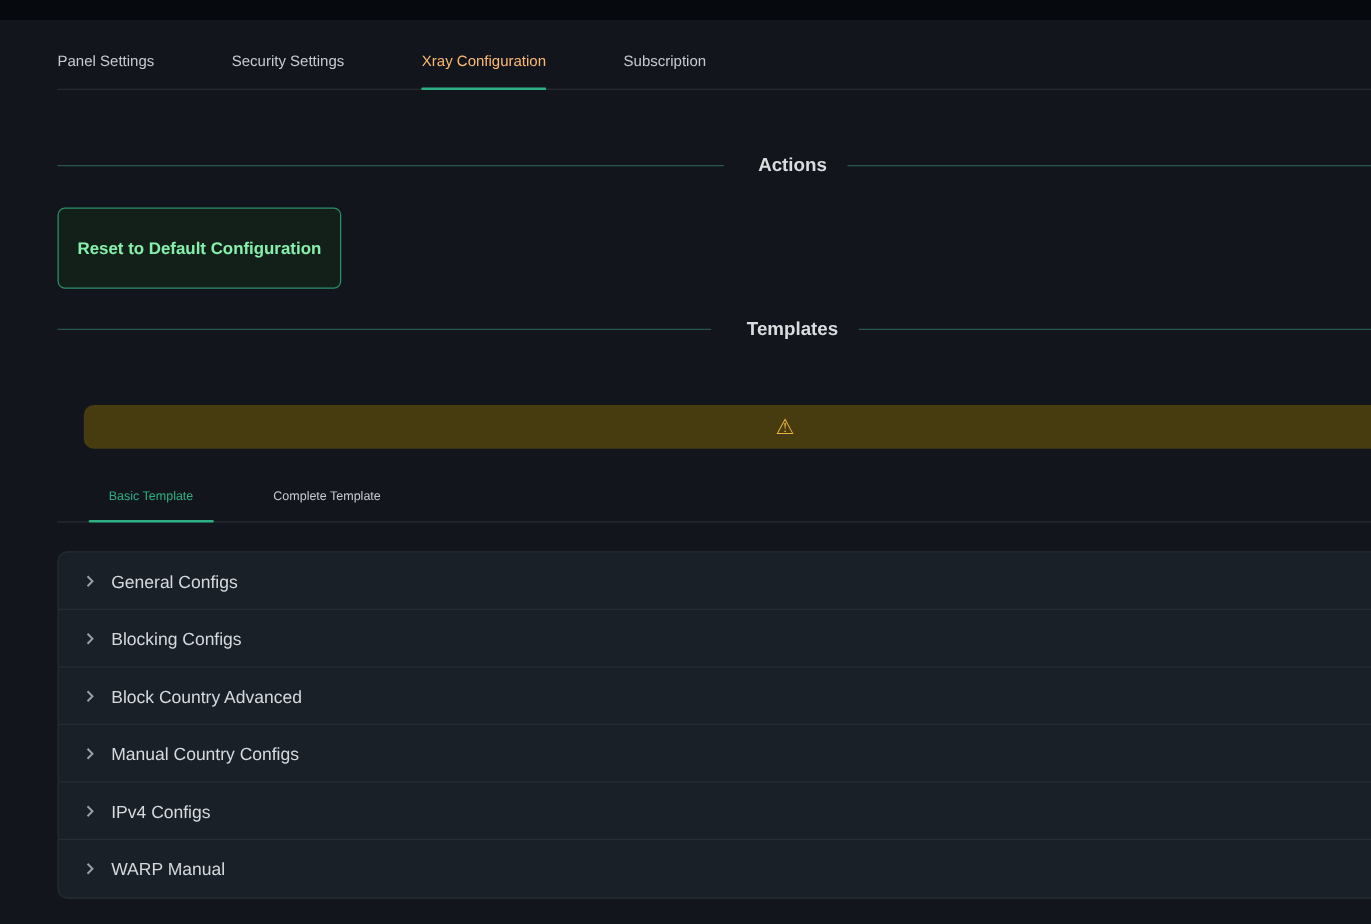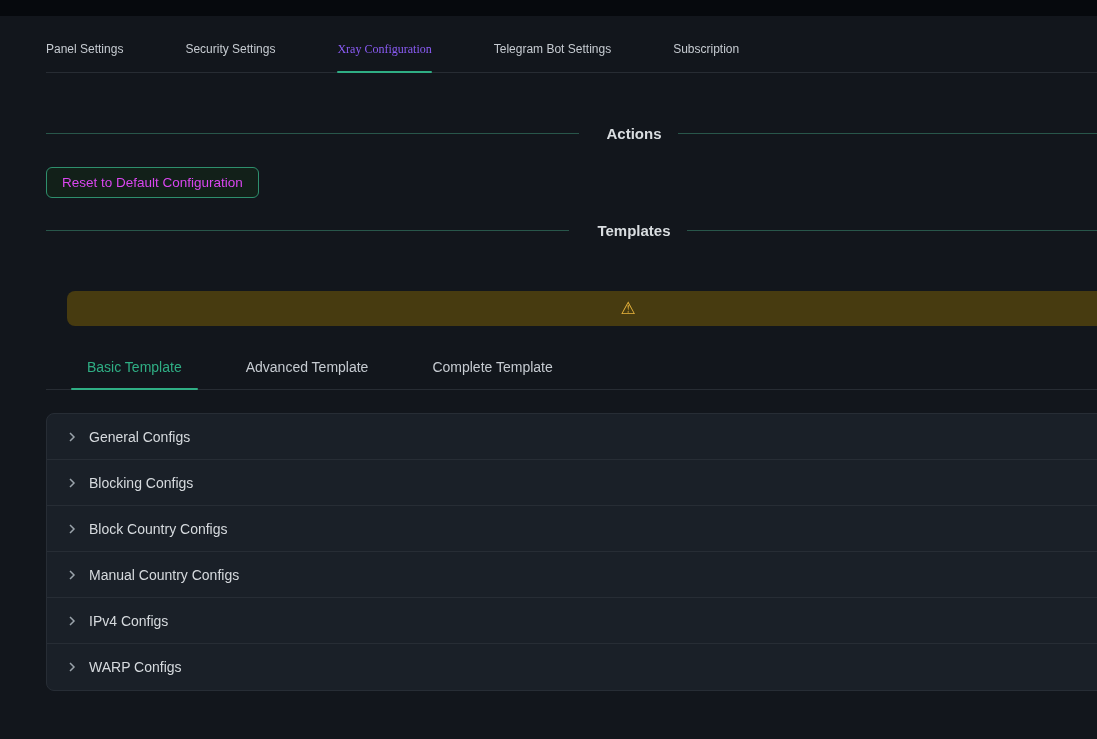--- a/index.html
+++ b/index.html
@@ -12,59 +12,59 @@
   }
   .topbar { height:16px; width:100%; background:#06090d; }
   .content { margin-left:46px; width:1164px; }
 
   
   .main-tabs { display:flex; gap:62px; padding-top:26px; border-bottom:1px solid #272c33; }
   .main-tab {
     padding-bottom:15px; font-size:12px; color:#c6cbd1;
     cursor:pointer; position:relative; white-space:nowrap;
   }
-  .main-tab.active { color:#8b5cf6;font-family:Liberation Serif, serif; }
+  .main-tab.active { color:#fdba74; }
   .main-tab.active::after {
     content:""; position:absolute; left:0; right:0; bottom:-1px;
     height:2px; background:#2fae84; border-radius:2px;
   }
 
   
   .divider { display:flex; align-items:center; }
   .divider::before, .divider::after { content:""; flex:1; border-top:1px solid #28564a; }
   .divider-label { padding:0 16px; font-weight:bold; font-size:15px; color:#d9dde0; white-space:nowrap;margin-left:12px; }
   .divider-actions { margin-top:52px; }
   .divider-templates { margin-top:24px; }
 
   
   .reset-btn {
     margin-top:25px; display:inline-flex; align-items:center;
     background:#122019; border:1px solid #2e8f6d; border-radius:6px;
-    color:#d946ef; font-size:13.5px; font-weight:normal;
-    padding:7px 15px; cursor:pointer;
+    color:#86efac; font-size:13.5px; font-weight:bold;
+    padding:24px 15px; cursor:pointer;
     font-family:"Liberation Sans", sans-serif;
   }
 
   
   .alert {
     margin:52px 21px 0 21px;
     background:#473b10; border-radius:8px;
     padding:9px 16px; text-align:center;
     font-size:14.5px; color:#d9a73a;
     display:flex; align-items:center; justify-content:center; gap:9px;
   }
   .alert .warn-icon { color:#e7b33c; font-size:17px; line-height:1; }
 
   
   .template-tabs {
     display:flex; gap:32px; margin-top:33px; padding-left:25px;
     border-bottom:1px solid #272c33;
   }
   .template-tab {
-    padding:0 16px 14px 16px; font-size:14px; color:#c6cbd1;
+    padding:0 16px 14px 16px; font-size:10px; color:#c6cbd1;
     cursor:pointer; position:relative; white-space:nowrap;
   }
   .template-tab.active { color:#2fae84; }
   .template-tab.active::after {
     content:""; position:absolute; left:0; right:0; bottom:-1px;
     height:2px; background:#2fae84; border-radius:2px;
   }
 
   
   .collapse {
@@ -89,21 +89,20 @@
 
 <div class="topbar"></div>
 
 <div class="content">
 
   
   <div class="main-tabs">
     <div class="main-tab">Panel Settings</div>
     <div class="main-tab">Security Settings</div>
     <div class="main-tab active">Xray Configuration</div>
-    <div class="main-tab">Telegram Bot Settings</div>
     <div class="main-tab">Subscription</div>
   </div>
 
   
   <div class="divider divider-actions">
     <span class="divider-label">Actions</span>
   </div>
 
   
   <button class="reset-btn">Reset to Default Configuration</button>
@@ -114,21 +113,20 @@
   </div>
 
   
   <div class="alert">
     <span class="warn-icon">⚠</span>
   </div>
 
   
   <div class="template-tabs">
     <div class="template-tab active">Basic Template</div>
-    <div class="template-tab">Advanced Template</div>
     <div class="template-tab">Complete Template</div>
   </div>
 
   
   <div class="collapse">
 
     <div class="collapse-header">
       <span class="chevron-icon">
         <svg width="10" height="10" viewBox="0 0 10 10">
             <path d="M3 1 L7 5 L3 9" stroke="#9aa3ab" fill="none" stroke-width="1.5"></path>
@@ -145,21 +143,21 @@
       </span>
       <span>Blocking Configs</span>
     </div>
 
     <div class="collapse-header">
       <span class="chevron-icon">
         <svg width="10" height="10" viewBox="0 0 10 10">
             <path d="M3 1 L7 5 L3 9" stroke="#9aa3ab" fill="none" stroke-width="1.5"></path>
           </svg>
       </span>
-      <span>Block Country Configs</span>
+      <span>Block Country Advanced</span>
     </div>
 
     <div class="collapse-header">
       <span class="chevron-icon">
         <svg width="10" height="10" viewBox="0 0 10 10">
             <path d="M3 1 L7 5 L3 9" stroke="#9aa3ab" fill="none" stroke-width="1.5"></path>
           </svg>
       </span>
       <span>Manual Country Configs</span>
     </div>
@@ -172,18 +170,18 @@
       </span>
       <span>IPv4 Configs</span>
     </div>
 
     <div class="collapse-header">
       <span class="chevron-icon">
         <svg width="10" height="10" viewBox="0 0 10 10">
             <path d="M3 1 L7 5 L3 9" stroke="#9aa3ab" fill="none" stroke-width="1.5"></path>
           </svg>
       </span>
-      <span>WARP Configs</span>
+      <span>WARP Manual</span>
     </div>
 
   </div>
 
 </div>
 
 </body></html>

